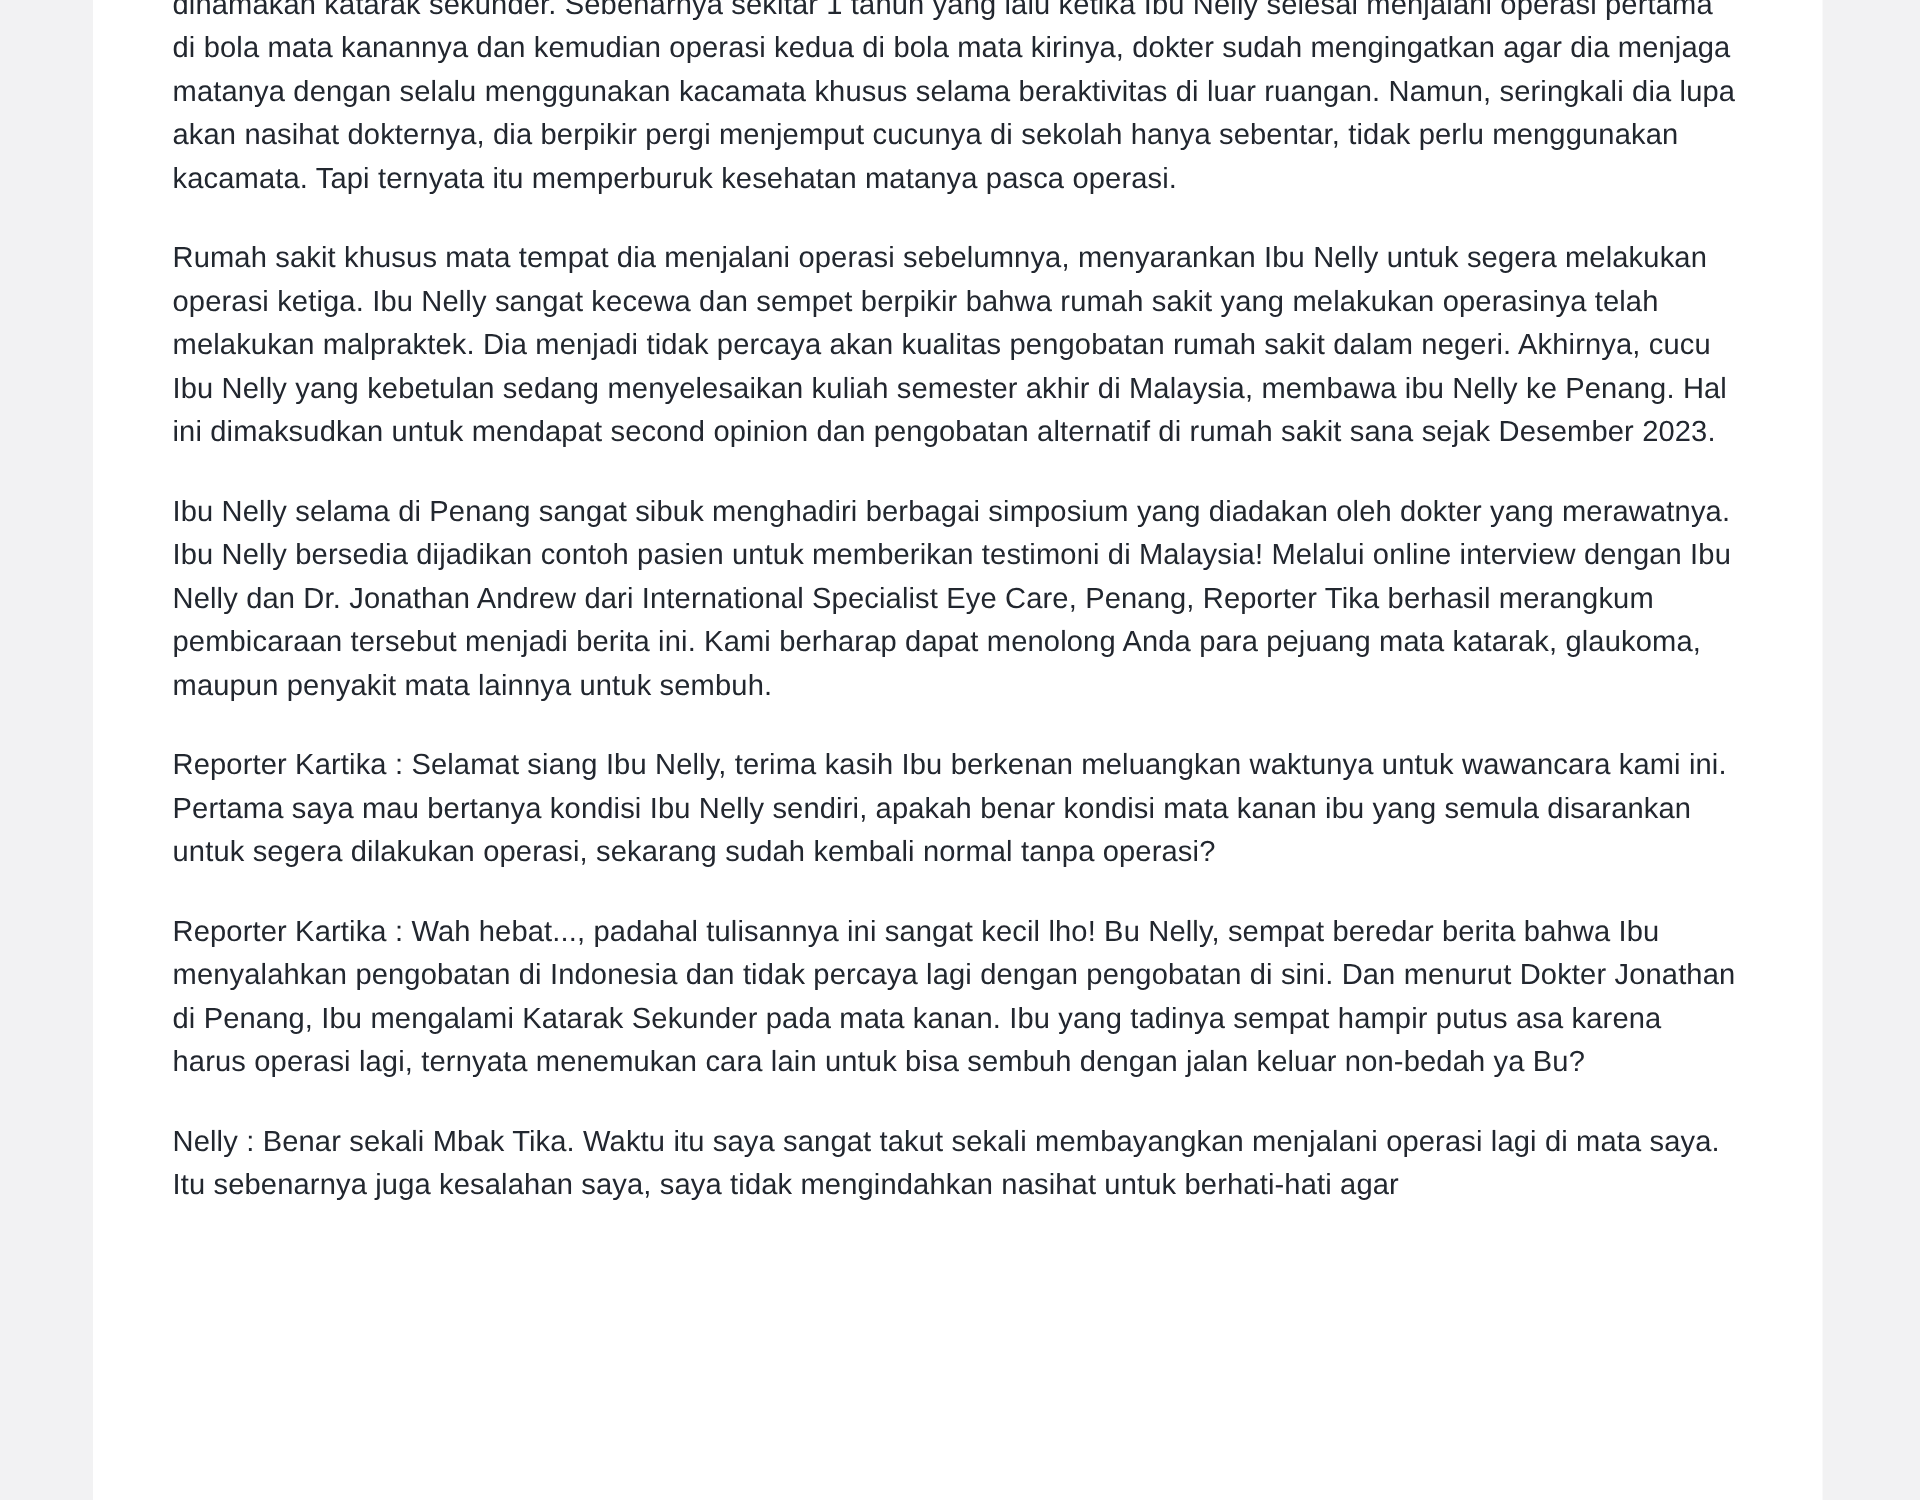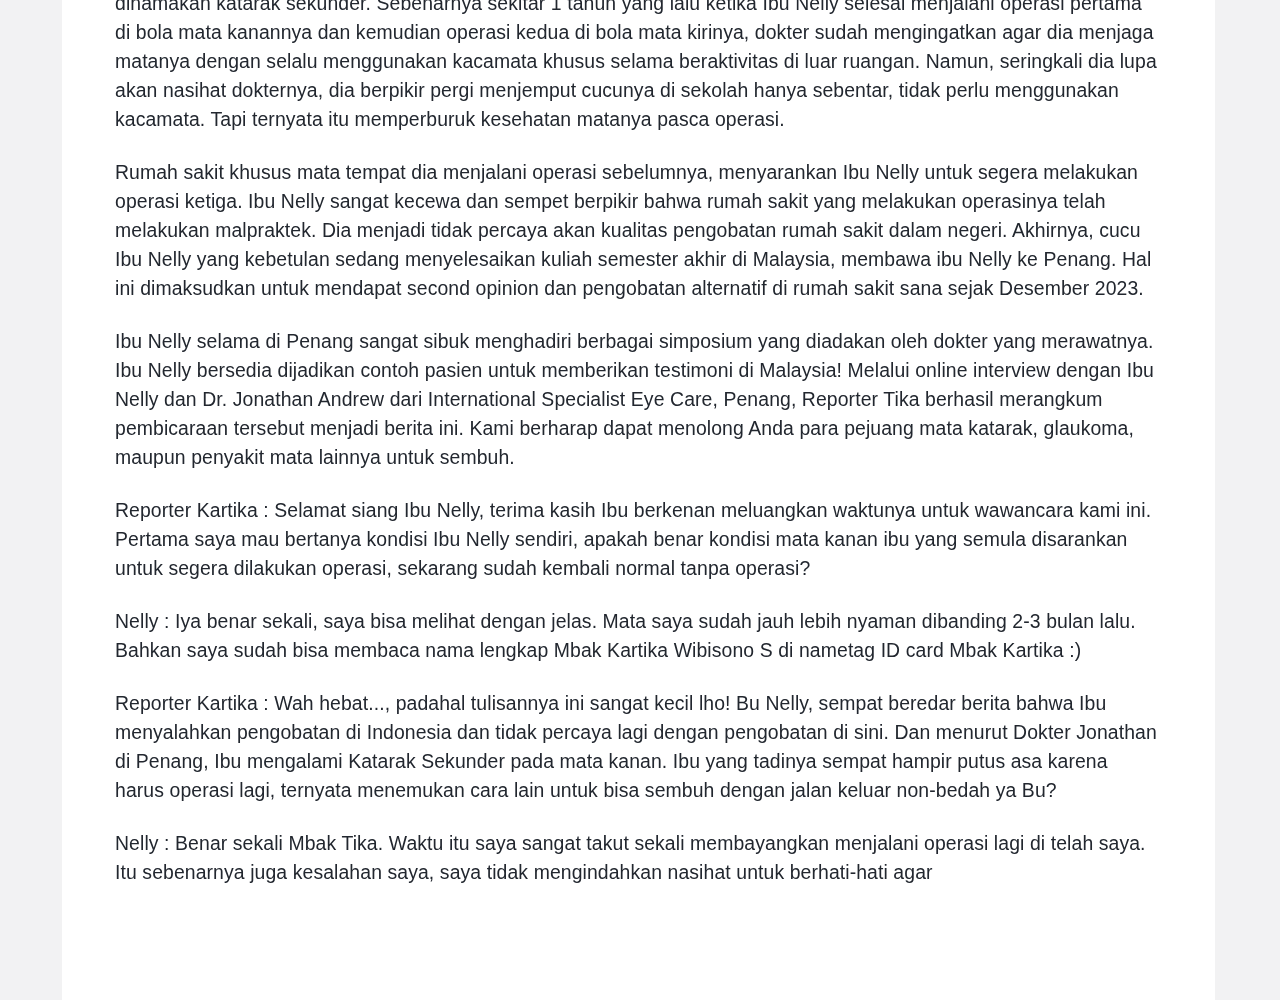--- a/index.html
+++ b/index.html
@@ -53,21 +53,20 @@
     <div class="article">
 
       <p> <span>dinamakan katarak sekunder. Sebenarnya sekitar 1 tahun yang lalu ketika Ibu Nelly selesai menjalani operasi pertama di bola mata kanannya dan kemudian operasi kedua di bola mata kirinya, dokter sudah mengingatkan agar dia menjaga matanya dengan selalu menggunakan kacamata khusus selama beraktivitas di luar ruangan. Namun, seringkali dia lupa akan nasihat dokternya, dia berpikir pergi menjemput cucunya di sekolah hanya sebentar, tidak perlu menggunakan kacamata. Tapi ternyata itu memperburuk kesehatan matanya pasca operasi.</span></p>
 
       <p> <span>Rumah sakit khusus mata tempat dia menjalani operasi sebelumnya, menyarankan Ibu Nelly untuk segera melakukan operasi ketiga. Ibu Nelly sangat kecewa dan sempet berpikir bahwa rumah sakit yang melakukan operasinya telah melakukan malpraktek. Dia menjadi tidak percaya akan kualitas pengobatan rumah sakit dalam negeri. Akhirnya, cucu Ibu Nelly yang kebetulan sedang menyelesaikan kuliah semester akhir di Malaysia, membawa ibu Nelly ke Penang. Hal ini dimaksudkan untuk mendapat second opinion dan pengobatan alternatif di rumah sakit sana sejak Desember 2023.</span></p>
 
       <p> <span>Ibu Nelly selama di Penang sangat sibuk menghadiri berbagai simposium yang diadakan oleh dokter yang merawatnya. Ibu Nelly bersedia dijadikan contoh pasien untuk memberikan testimoni di Malaysia! Melalui online interview dengan Ibu Nelly dan Dr. Jonathan Andrew dari International Specialist Eye Care, Penang, Reporter Tika berhasil merangkum pembicaraan tersebut menjadi berita ini. Kami berharap dapat menolong Anda para pejuang mata katarak, glaukoma, maupun penyakit mata lainnya untuk sembuh.</span></p>
 
       <p><strong>Reporter Kartika</strong> <span>: Selamat siang Ibu Nelly, terima kasih Ibu berkenan meluangkan waktunya untuk wawancara kami ini. Pertama saya mau bertanya kondisi Ibu Nelly sendiri, apakah benar kondisi mata kanan ibu yang semula disarankan untuk segera dilakukan operasi, sekarang sudah kembali normal tanpa operasi?</span></p>
 
-      <p><strong>Nelly</strong> <span>: Iya benar sekali, saya bisa melihat dengan jelas. Mata saya sudah jauh lebih nyaman dibanding 2-3 bulan lalu. Bahkan saya sudah bisa membaca nama lengkap Mbak Kartika Wibisono S di nametag ID card Mbak Kartika :)</span></p>
 
       <p><strong>Reporter Kartika</strong> <span>: Wah hebat..., padahal tulisannya ini sangat kecil lho! Bu Nelly, sempat beredar berita bahwa Ibu menyalahkan pengobatan di Indonesia dan tidak percaya lagi dengan pengobatan di sini. Dan menurut Dokter Jonathan di Penang, Ibu mengalami Katarak Sekunder pada mata kanan. Ibu yang tadinya sempat hampir putus asa karena harus operasi lagi, ternyata menemukan cara lain untuk bisa sembuh dengan jalan keluar non-bedah ya Bu?</span></p>
 
-      <p><strong>Nelly</strong> <span>: Benar sekali Mbak Tika. Waktu itu saya sangat takut sekali membayangkan menjalani operasi lagi di telah saya. Itu sebenarnya juga kesalahan saya, saya tidak mengindahkan nasihat untuk berhati-hati agar</span></p>
+      <p><strong>Nelly</strong> <span>: Benar sekali Mbak Tika. Waktu itu saya sangat takut sekali membayangkan menjalani operasi lagi di mata saya. Itu sebenarnya juga kesalahan saya, saya tidak mengindahkan nasihat untuk berhati-hati agar</span></p>
 
     </div>
   </div>
 </div>
 
 </body></html>

